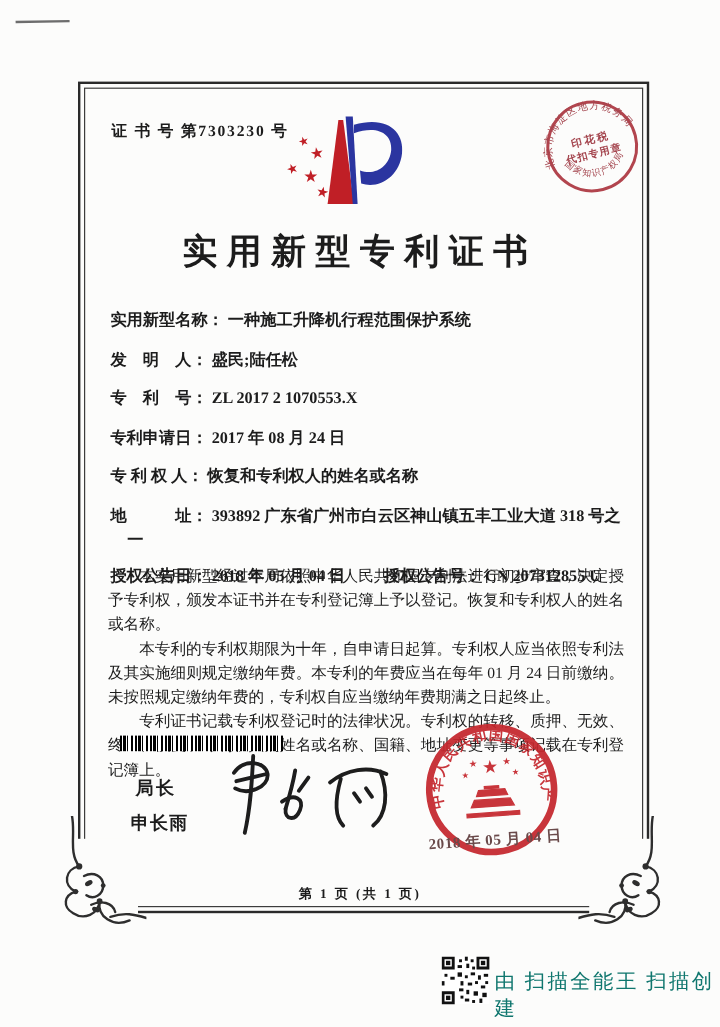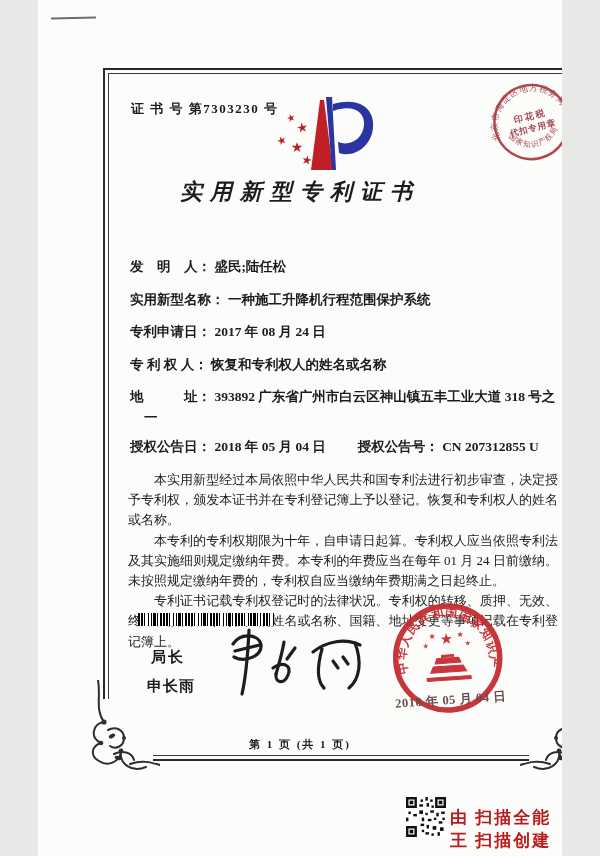--- a/index.html
+++ b/index.html
@@ -1,32 +1,32 @@
 <!DOCTYPE html>
 <html><head>
 <meta charset="utf-8">
 <style>
   html,body{margin:0;padding:0;background:#e8e8e6;}
-  .canvas{position:relative;width:524px;height:856px;margin:0 auto;background:#fcfcfb;
+  .canvas{position:relative;width:600px;height:856px;margin:0 auto;background:#fcfcfb;
           overflow:hidden;font-family:"Liberation Serif","DejaVu Serif",serif;color:#1c1c1c;}
   
   .artifact-dash{position:absolute;left:13px;top:17px;width:45px;height:2px;background:#6d6d6d;transform:rotate(-1deg);}
   
   .frame{position:absolute;left:65px;top:68px;width:472px;height:689px;border:2.5px solid #2a2a2a;}
   .frame-inner{position:absolute;inset:3px;border:1px solid #3c3c3c;}
   .corner-patch{position:absolute;width:54px;height:66px;background:#fcfcfb;z-index:2;}
   .patch-bl{left:-6px;bottom:-6px;}
   .patch-br{right:-6px;bottom:-6px;}
   .flourish{position:absolute;z-index:3;}
   .flourish-left{left:50px;top:680px;}
   .flourish-right{left:482px;top:680px;transform:scaleX(-1);}
   
   .cert-no{position:absolute;left:93px;top:100px;font-size:13px;font-weight:700;letter-spacing:1.5px;}
   .logo{position:absolute;left:237px;top:94px;width:116px;height:84px;}
-  .title{position:absolute;left:0;right:0;top:177px;text-align:center;font-size:22px;font-weight:700;letter-spacing:8px;font-style:italic;}
+  .title{position:absolute;left:0;right:0;top:190px;text-align:center;font-size:29px;font-weight:700;letter-spacing:8px;}
   
   .fields{position:absolute;left:92px;top:257px;width:428px;font-size:13.5px;font-weight:700;}
   .frow{line-height:20px;margin-bottom:12.5px;white-space:nowrap;}
   .frow .lab{display:inline-block;}
   .addr-cont{line-height:15px;margin-top:-10px;margin-bottom:12.5px;padding-left:14px;font-weight:700;}
   .grant-row{display:flex;line-height:20px;}
   .grant-no{margin-left:32px;}
   
   .paragraphs{position:absolute;left:90px;top:470px;width:430px;font-size:13px;line-height:20.2px;text-align:justify;}
   .paragraphs p{margin:0;text-indent:2em;}
@@ -35,21 +35,21 @@
     background:repeating-linear-gradient(90deg,#000 0 1.5px,#fff 1.5px 2.5px,#000 2.5px 5px,#fff 5px 6px,#000 6px 7px,#fff 7px 9.5px,#000 9.5px 11px,#fff 11px 12.5px);}
   
   .officer-title{position:absolute;left:113px;top:648px;font-size:15px;font-weight:700;letter-spacing:2px;}
   .officer-name{position:absolute;left:109px;top:677px;font-size:15px;font-weight:700;letter-spacing:1px;}
   .signature{position:absolute;left:183px;top:622px;}
   
   .seal-small{position:absolute;left:448px;top:78px;transform:rotate(-14deg);}
   .seal-big{position:absolute;left:340px;top:600px;transform:rotate(-4deg);z-index:4;opacity:.93;}
   
   .footer-page{position:absolute;left:0;right:0;top:737px;text-align:center;font-size:11px;font-weight:700;letter-spacing:2px;}
-  .scan-credit{position:absolute;left:412px;top:806px;font-size:17px;font-weight:700;letter-spacing:2px;color:#b91c1c;}
+  .scan-credit{position:absolute;left:412px;top:806px;font-size:17px;font-weight:400;letter-spacing:2px;color:#0f766e;}
   .qr{position:absolute;left:368px;top:797px;width:40px;height:40px;}
 </style>
 </head>
 <body>
 
 <div class="canvas">
 
   <div class="artifact-dash"></div>
 
   <div class="frame">
@@ -107,26 +107,30 @@
     </g>
     <polygon points="45,6 49,6 58,76 36,76" fill="#c01f26"></polygon>
     <polygon points="51,3 57,3 61,76 57,76" fill="#2b35a0"></polygon>
     <path d="M58,10 C86,2 100,16 98,34 C96,53 79,64 64,59 L63,48 C76,53 88,44 89,31 C90,17 77,10 58,17 Z" fill="#2b35a0"></path>
   </svg>
 
   <div class="title">实用新型专利证书</div>
 
   <div class="fields">
     <div class="frow">
+      <span class="lab">实用新型名称：</span>
+      <span>一种施工升降机行程范围保护系统</span>
+    </div>
+    <div class="frow">
       <span class="lab">发　明　人：</span>
       <span>盛民;陆任松</span>
     </div>
     <div class="frow">
-      <span class="lab">实用新型名称：</span>
-      <span>一种施工升降机行程范围保护系统</span>
+      <span class="lab">专　利　号：</span>
+      <span>ZL 2017 2 1070553.X</span>
     </div>
     <div class="frow">
       <span class="lab">专利申请日：</span>
       <span>2017 年 08 月 24 日</span>
     </div>
     <div class="frow">
       <span class="lab">专 利 权 人：</span>
       <span>恢复和专利权人的姓名或名称</span>
     </div>
     <div class="frow">

